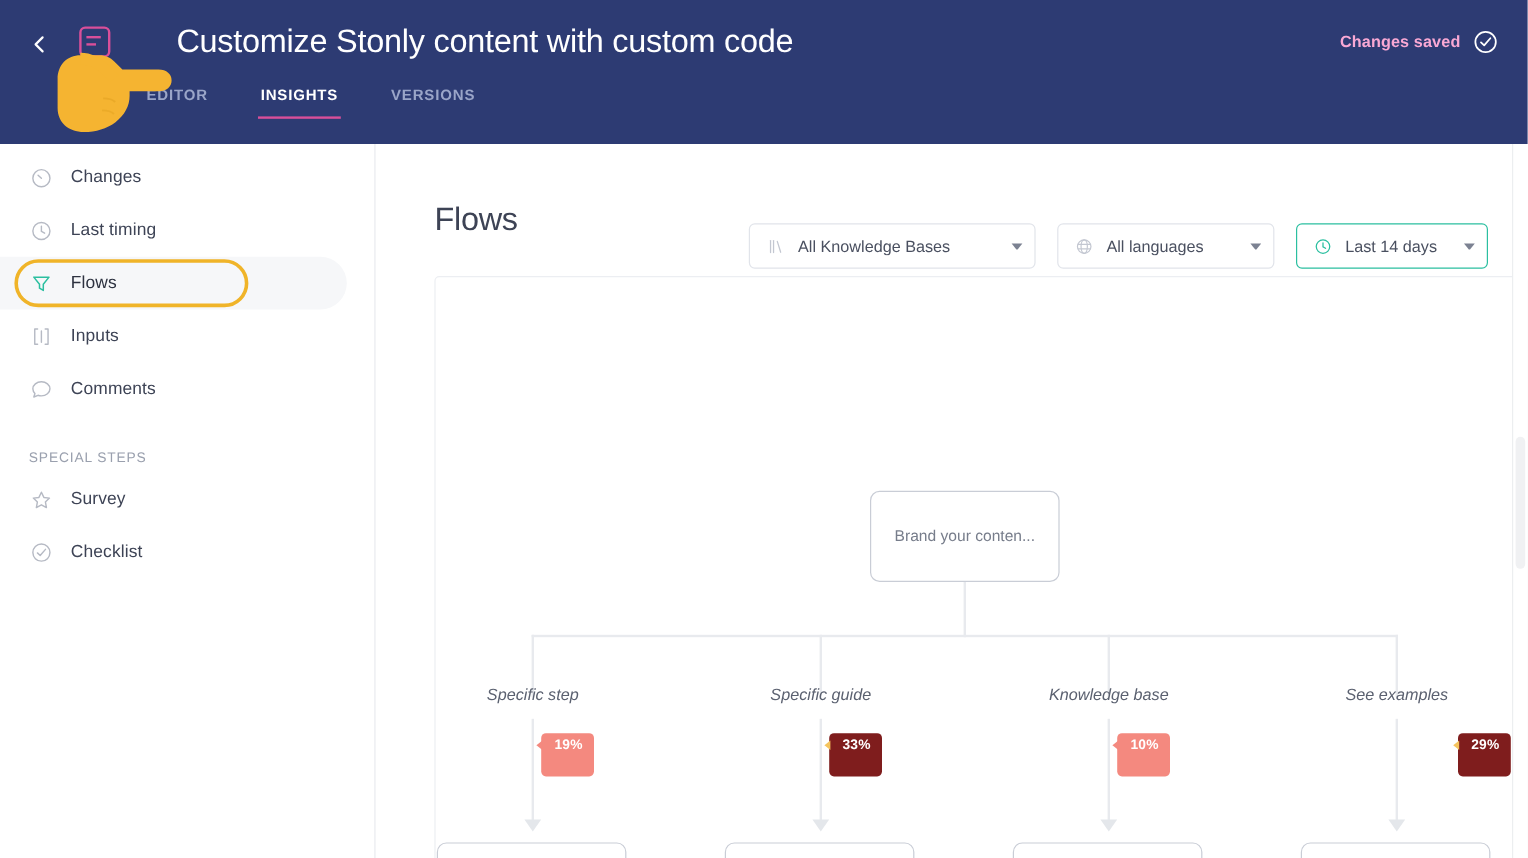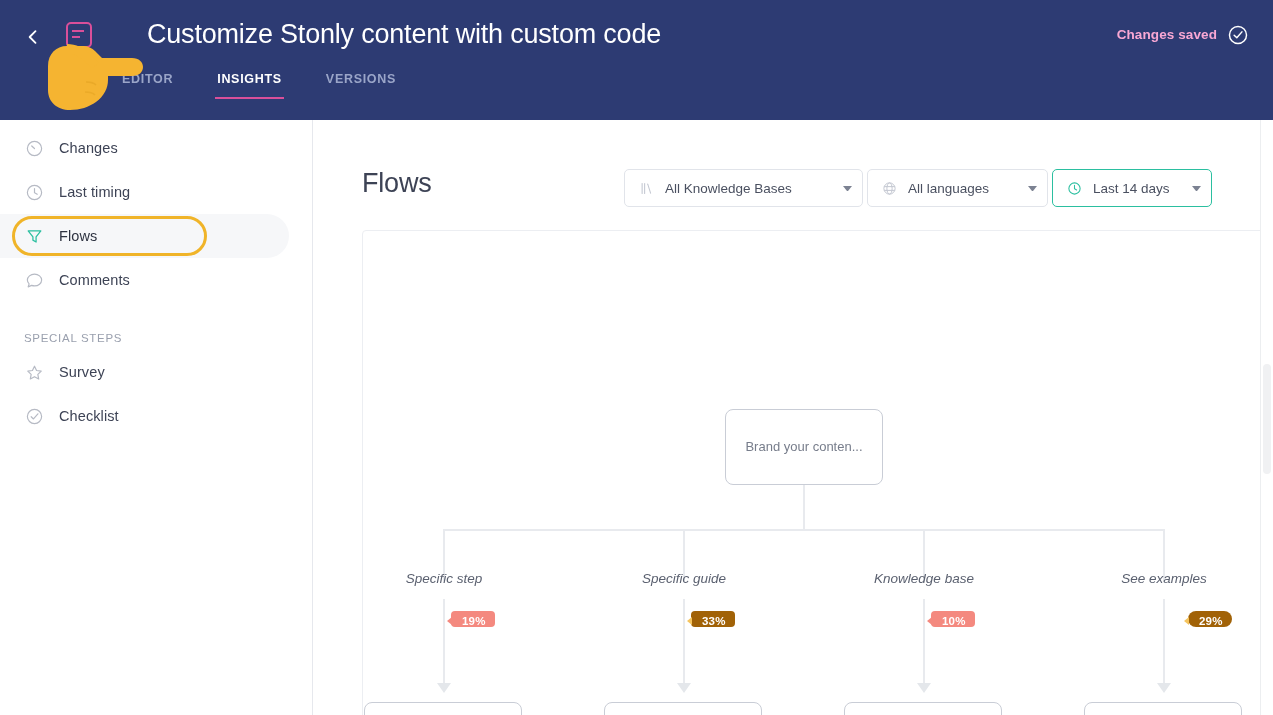--- a/index.html
+++ b/index.html
@@ -172,22 +172,22 @@
     display: flex; align-items: center;
     width: 880px;
   }
   .flows-title {
     font-size: 27px;
     font-weight: 400;
     color: #3d4355;
     letter-spacing: -0.2px;
   }
   .filters {
-    position: absolute; left: 311px; top: 49px;
-    display: flex; align-items: center; gap: 4px;
+    position: absolute; left: 311px; top: 66px;
+    display: flex; align-items: center; gap: 18px;
   }
   .dropdown {
     display: flex; align-items: center;
     height: 38px;
     border: 1px solid #e1e4ea;
     border-radius: 5px;
     background: #ffffff;
     padding: 0 10px 0 13px;
     cursor: pointer;
     position: relative;
@@ -259,42 +259,42 @@
     top: 340px;
     width: 170px;
     text-align: center;
     font-size: 13.5px;
     color: #5b6170;
     font-style: italic;
   }
   .pct-badge {
     position: absolute;
     top: 380px;
-    height: 16px;
+    height: 36px;
     padding: 0 9px 0 11px;
     border-radius: 4px;
     color: #ffffff;
     font-size: 11.5px;
     font-weight: 700;
     line-height: 20px;
     letter-spacing: 0.2px;
   }
   .pct-badge::before {
     content: "";
     position: absolute;
     left: -4px; top: 6px;
     width: 0; height: 0;
     border-top: 4px solid transparent;
     border-bottom: 4px solid transparent;
     border-right: 5px solid currentColor;
     color: inherit;
   }
   .pct-badge.red { background: #f4897f; }
   .pct-badge.red::before { border-right-color: #f4897f; }
-  .pct-badge.amber { background: #a16207; }
+  .pct-badge.amber { background: #7f1d1d; }
   .pct-badge.amber::before { border-right-color: #f5c45e; }
 
   .edge { position: absolute; background: #e8eaee; }
   .edge.v { width: 1.5px; }
   .edge.h { height: 1.5px; }
   .arrow-head {
     position: absolute;
     width: 0; height: 0;
     border-left: 7px solid transparent;
     border-right: 7px solid transparent;
@@ -386,20 +386,30 @@
   <div class="nav-item selected">
     <span class="ic">
       <svg width="19" height="19" viewBox="0 0 24 24" fill="none" stroke="currentColor" stroke-width="1.6" stroke-linejoin="round" stroke-linecap="round">
         <path d="M4 5 H20 L14 12.5 V19 L10 16.6 V12.5 Z"></path>
       </svg>
     </span>
     <span class="lbl">Flows</span>
     <span class="nav-ring"></span>
   </div>
 
+  <div class="nav-item">
+    <span class="ic">
+      <svg width="19" height="19" viewBox="0 0 24 24" fill="none" stroke="currentColor" stroke-width="1.5" stroke-linecap="round" stroke-linejoin="round">
+        <path d="M8 4 H5 V20 H8"></path>
+          <path d="M16 4 H19 V20 H16"></path>
+          <path d="M12 6 V18"></path>
+      </svg>
+    </span>
+    <span class="lbl">Inputs</span>
+  </div>
 
 
   <div class="nav-item">
     <span class="ic">
       <svg width="19" height="19" viewBox="0 0 24 24" fill="none" stroke="currentColor" stroke-width="1.5" stroke-linejoin="round">
         <path d="M12 4 C17 4 21 7.3 21 11.4 C21 15.5 17 18.8 12 18.8 C10.7 18.8 9.5 18.6 8.4 18.2 L4 20 L5.2 16.3 C3.8 15 3 13.3 3 11.4 C3 7.3 7 4 12 4 Z"></path>
       </svg>
     </span>
     <span class="lbl">Comments</span>
   </div>
@@ -494,21 +504,21 @@
       <div class="node root">Brand your conten...</div>
 
       <div class="branch-label" style="left:-4px;">Specific step</div>
       <div class="branch-label" style="left:236px;">Specific guide</div>
       <div class="branch-label" style="left:476px;">Knowledge base</div>
       <div class="branch-label" style="left:716px;">See examples</div>
 
       <div class="pct-badge red" style="left:88px;">19%</div>
       <div class="pct-badge amber" style="left:328px;">33%</div>
       <div class="pct-badge red" style="left:568px;">10%</div>
-      <div class="pct-badge amber" style="left:825px;border-radius:10px;">29%</div>
+      <div class="pct-badge amber" style="left:852px;">29%</div>
 
       <div class="node leaf" style="left:1px;">Customize guides and steps with CSS</div>
       <div class="node leaf" style="left:241px;">How to customize specific guides with custom code</div>
       <div class="node leaf" style="left:481px;">How to add custom code to the knowledge base</div>
       <div class="node leaf" style="left:721px;">How to customize your guides with CSS code</div>
 
     </div>
   </div>
 </div>
 

